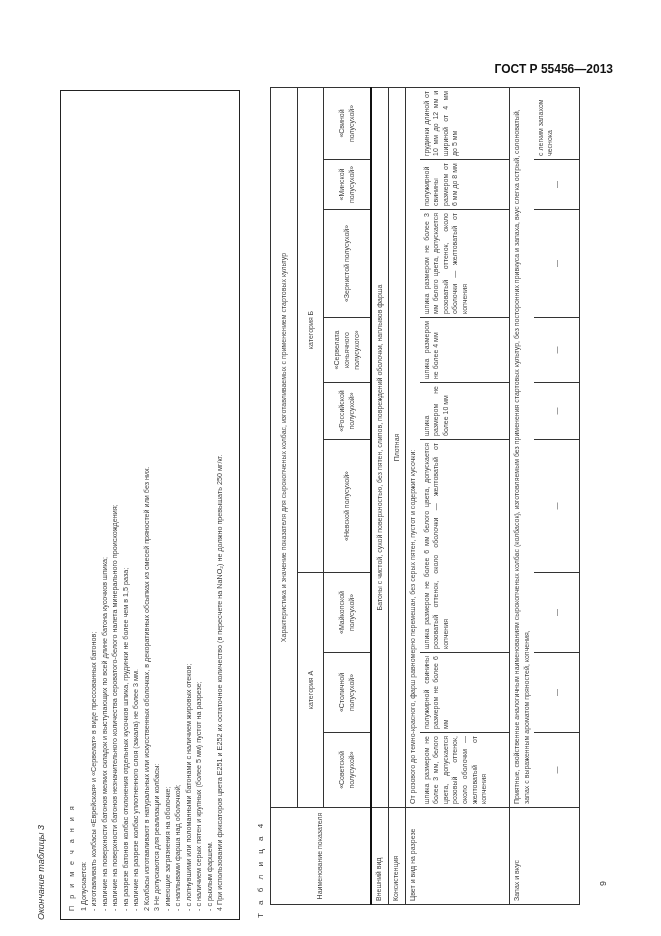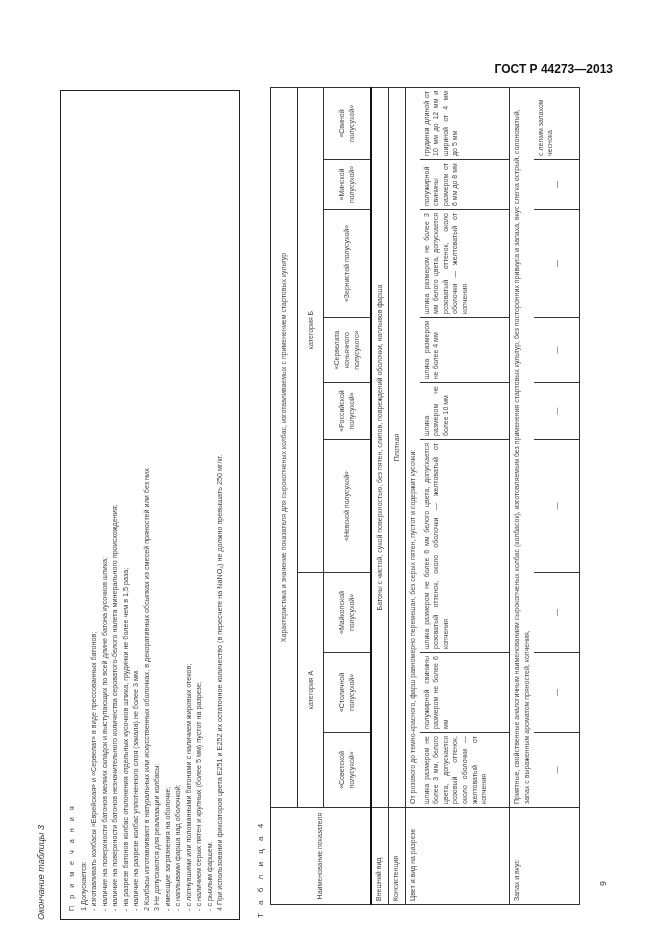--- a/index.html
+++ b/index.html
@@ -21,21 +21,21 @@
   table.t4 { position:absolute; left:31px; top:270px; width:817px; border-collapse:collapse;
              font-size:7px; line-height:9.6px; color:#444; table-layout:fixed; }
   table.t4 td { border:1px solid #333; padding:2px 3px; vertical-align:top; }
   table.t4 .c { text-align:center; vertical-align:middle; }
   table.t4 .thick-top td { border-top:2.5px solid #111; }
   .just { text-align:justify; }
 </style>
 </head>
 <body>
 
-<div class="std-header">ГОСТ Р 44273—2013</div>
+<div class="std-header">ГОСТ Р 55456—2013</div>
 
 <div class="stage">
 
   <div class="abs cont-label">Окончание таблицы 3</div>
 
   <div class="abs notes">
     <div class="hd">П р и м е ч а н и я</div>
     <div>1 Допускается:</div>
     <div>- изготавливать колбасы «Еврейская» и «Сервелат» в виде прессованных батонов;</div>
     <div>- наличие на поверхности батонов мелких складок и выступающих по всей длине батона кусочков шпика;</div>

